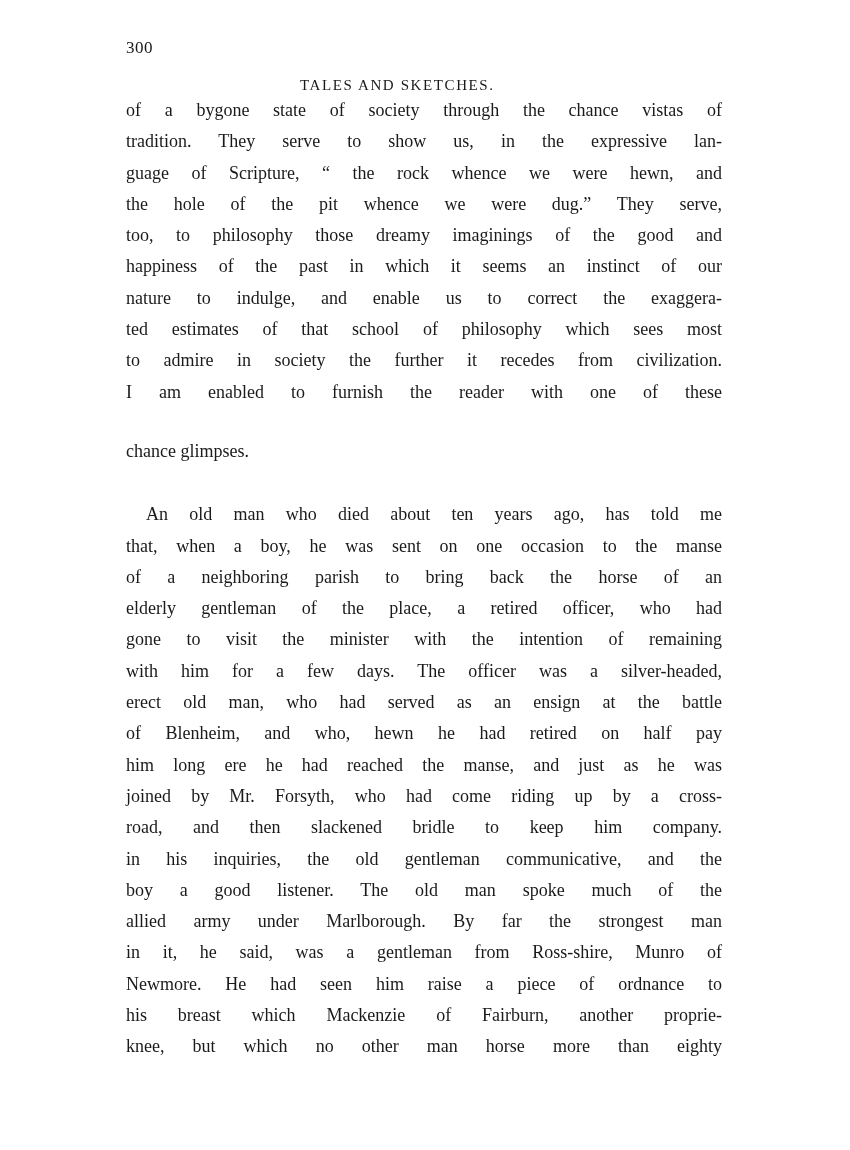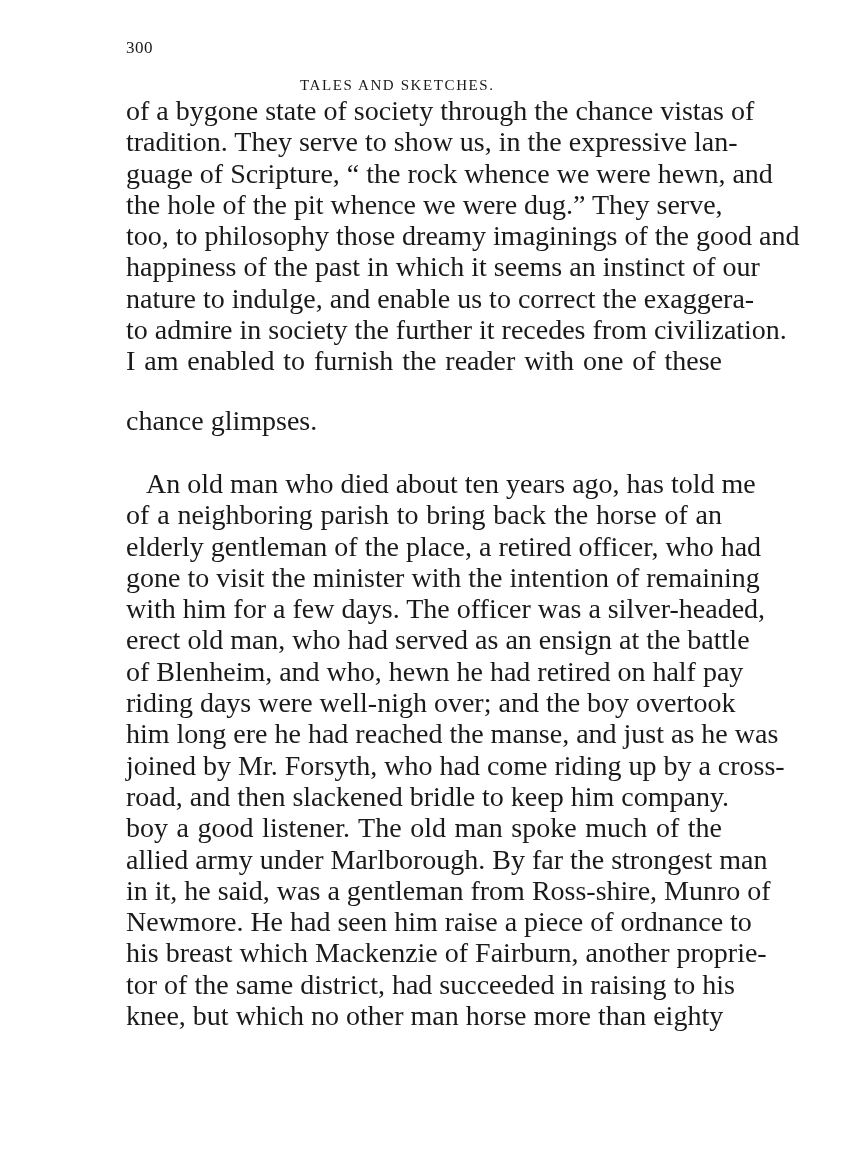--- a/index.html
+++ b/index.html
@@ -47,21 +47,21 @@
     .body-text {
       position: absolute;
       top: 95px;
       left: 0;
       width: 596px;
     }
     .line {
       display: block;
       height: 31.3px;
       line-height: 31.3px;
-      font-size: 28px;
+      font-size: 18px;
       text-align: justify;
       text-align-last: justify;
       white-space: nowrap;
       overflow: visible;
     }
     .line.last {
       text-align-last: left;
       margin-top: 28px;
     }
     .line.indent {
@@ -80,38 +80,39 @@
 
   <div class="body-text">
     <div>
       <span class="line">of a bygone state of society through the chance vistas of</span>
       <span class="line">tradition. They serve to show us, in the expressive lan-</span>
       <span class="line">guage of Scripture, “ the rock whence we were hewn, and</span>
       <span class="line">the hole of the pit whence we were dug.” They serve,</span>
       <span class="line">too, to philosophy those dreamy imaginings of the good and</span>
       <span class="line">happiness of the past in which it seems an instinct of our</span>
       <span class="line">nature to indulge, and enable us to correct the exaggera-</span>
+      <span class="line">ted estimates of that school of philosophy which sees most</span>
       <span class="line">to admire in society the further it recedes from civilization.</span>
       <span class="line">I am enabled to furnish the reader with one of these</span>
       <span class="line last">chance glimpses.</span>
     </div>
     <div>
       <span class="line indent">An old man who died about ten years ago, has told me</span>
+      <span class="line">that, when a boy, he was sent on one occasion to the manse</span>
       <span class="line">of a neighboring parish to bring back the horse of an</span>
       <span class="line">elderly gentleman of the place, a retired officer, who had</span>
       <span class="line">gone to visit the minister with the intention of remaining</span>
       <span class="line">with him for a few days. The officer was a silver-headed,</span>
       <span class="line">erect old man, who had served as an ensign at the battle</span>
       <span class="line">of Blenheim, and who, hewn he had retired on half pay</span>
-      <span class="line">riding days were well-nigh over; and the boy overtook</span>
       <span class="line">him long ere he had reached the manse, and just as he was</span>
       <span class="line">joined by Mr. Forsyth, who had come riding up by a cross-</span>
       <span class="line">road, and then slackened bridle to keep him company.</span>
+      <span class="line">in his inquiries, the old gentleman communicative, and the</span>
       <span class="line">boy a good listener. The old man spoke much of the</span>
       <span class="line">allied army under Marlborough. By far the strongest man</span>
       <span class="line">in it, he said, was a gentleman from Ross-shire, Munro of</span>
       <span class="line">Newmore. He had seen him raise a piece of ordnance to</span>
       <span class="line">his breast which Mackenzie of Fairburn, another proprie-</span>
-      <span class="line">tor of the same district, had succeeded in raising to his</span>
       <span class="line">knee, but which no other man horse more than eighty</span>
     </div>
   </div>
 </div>
 
 </body></html>

